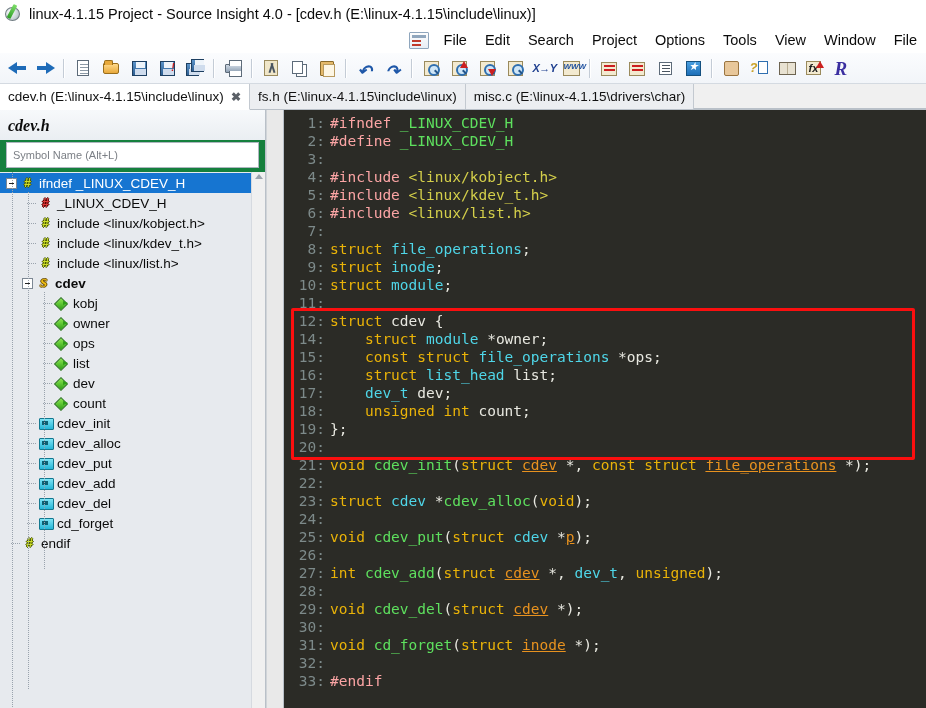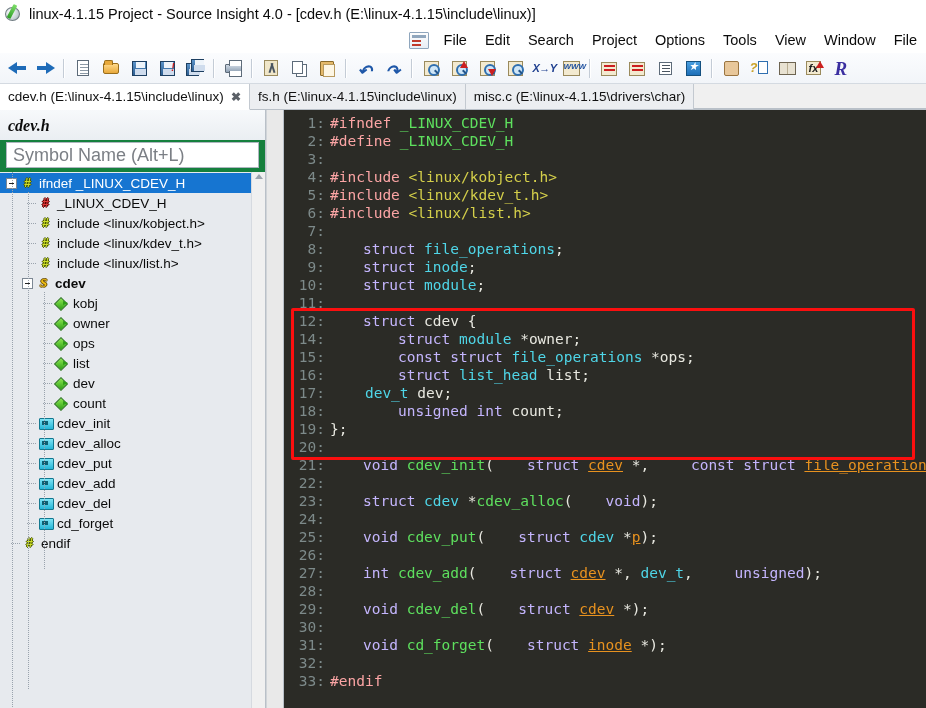--- a/index.html
+++ b/index.html
@@ -287,21 +287,21 @@
     font-family: "Liberation Serif", serif;
     background: linear-gradient(180deg,#f7f9fb,#eaeef2);
   }
   .symbol-input {
     margin: 2px 6px 4px 6px;
     height: 26px;
     background: #ffffff;
     border: 1px solid #aeb6bf;
     display: flex; align-items: center;
     padding: 0 6px;
-    font-size: 18px;
+    font-size: 11px;
     color: #7b7f85;
   }
   .tree-wrap {
     flex: 1 1 auto; position: relative;
     display: flex; min-height: 0;
   }
   .tree {
     flex: 1 1 auto;
     overflow: hidden;
     background: #e7eaee;
@@ -407,21 +407,21 @@
     white-space: pre;
   }
   .lnum {
     width: 46px; flex: 0 0 46px;
     text-align: right; padding-right: 5px;
     color: #7d8a8a;
   }
   .ctext { flex: 1 1 auto; }
   
   .k-pre   { color: #fca5a5; }      
-  .k-kw    { color: #c4b5fd; margin-left: 33px; }      
+  .k-kw    { color: #eab308; }      
   .k-macro { color: #5ee05e; }      
   .k-inc   { color: #d4cf4a; }      
   .k-type  { color: #4fd6e8; }      
   .k-plain { color: #e8e8e0; }      
   .k-fn    { color: #5ee05e; }      
   .k-link  { color: #e8921f; text-decoration: underline; }
 
   .redbox {
     position: absolute;
     border: 3px solid #fb0f0f;

